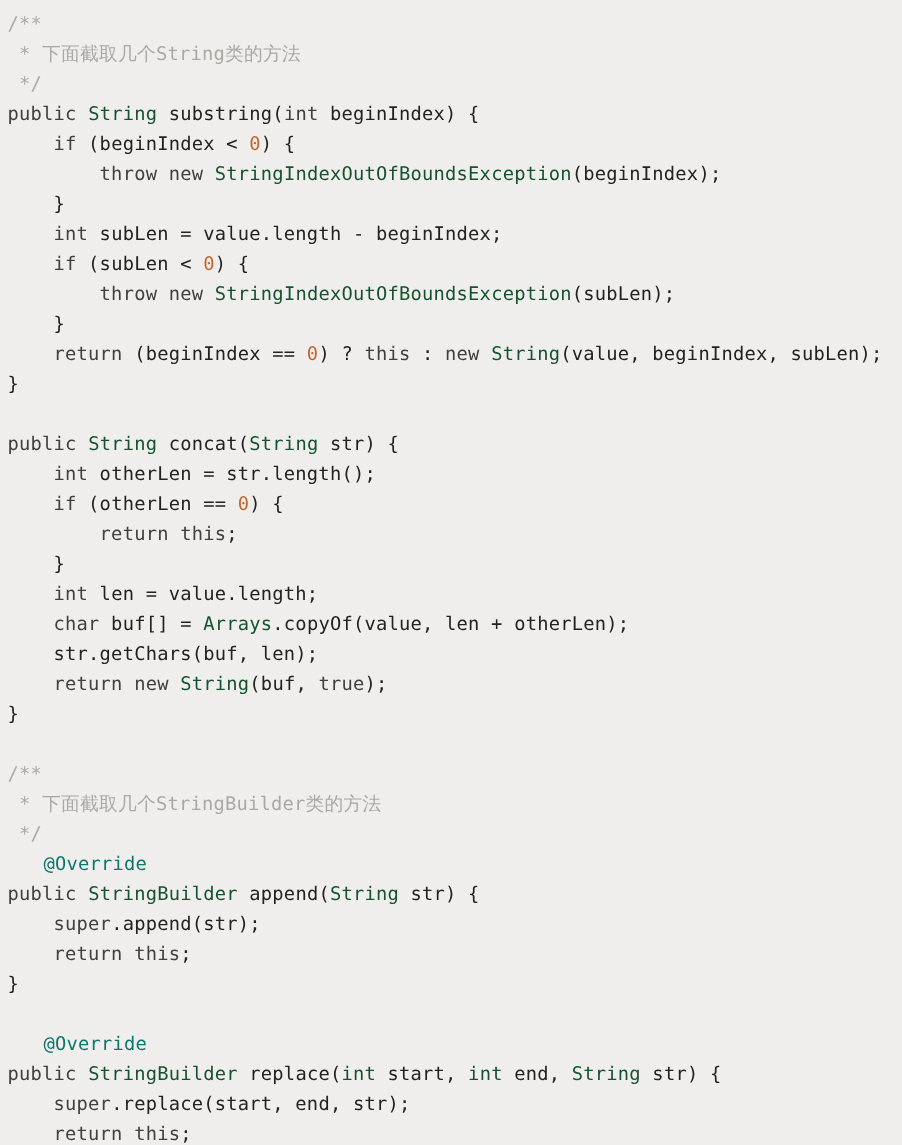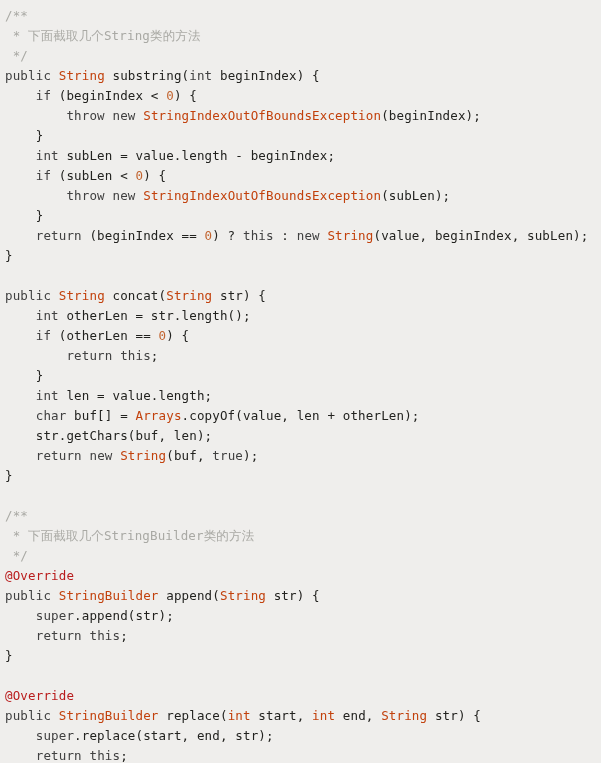--- a/index.html
+++ b/index.html
@@ -23,22 +23,22 @@
   }
   .line {
     height: 20px;
     white-space: pre;
   }
   .line.blank::after {
     content: " ";
   }
   
   .kw   { color: #404040; }      
-  .typ  { color: #c2410c; }      
+  .typ  { color: #14532d; }      
   .num  { color: #c2642f; }      
   .cmt  { color: #a9a9a4; }      
-  .ann  { color: #b91c1c; }      
+  .ann  { color: #0f766e; margin-left: 24px; }      
   .pln  { color: #22221f; }      
 </style>
 </head>
 <body>
 
 <div id="code-block"><div class="line"><span class="cmt">/**</span></div><div class="line"><span class="cmt"> * 下面截取几个String类的方法</span></div><div class="line"><span class="cmt"> */</span></div><div class="line"><span class="kw">public</span><span class="pln"> </span><span class="typ">String</span><span class="pln"> substring(</span><span class="kw">int</span><span class="pln"> beginIndex) {</span></div><div class="line"><span class="pln">    </span><span class="kw">if</span><span class="pln"> (beginIndex &lt; </span><span class="num">0</span><span class="pln">) {</span></div><div class="line"><span class="pln">        </span><span class="kw">throw</span><span class="pln"> </span><span class="kw">new</span><span class="pln"> </span><span class="typ">StringIndexOutOfBoundsException</span><span class="pln">(beginIndex);</span></div><div class="line"><span class="pln">    }</span></div><div class="line"><span class="pln">    </span><span class="kw">int</span><span class="pln"> subLen = value.length - beginIndex;</span></div><div class="line"><span class="pln">    </span><span class="kw">if</span><span class="pln"> (subLen &lt; </span><span class="num">0</span><span class="pln">) {</span></div><div class="line"><span class="pln">        </span><span class="kw">throw</span><span class="pln"> </span><span class="kw">new</span><span class="pln"> </span><span class="typ">StringIndexOutOfBoundsException</span><span class="pln">(subLen);</span></div><div class="line"><span class="pln">    }</span></div><div class="line"><span class="pln">    </span><span class="kw">return</span><span class="pln"> (beginIndex == </span><span class="num">0</span><span class="pln">) ? </span><span class="kw">this</span><span class="pln"> : </span><span class="kw">new</span><span class="pln"> </span><span class="typ">String</span><span class="pln">(value, beginIndex, subLen);</span></div><div class="line"><span class="pln">}</span></div><div class="line blank"></div><div class="line"><span class="kw">public</span><span class="pln"> </span><span class="typ">String</span><span class="pln"> concat(</span><span class="typ">String</span><span class="pln"> str) {</span></div><div class="line"><span class="pln">    </span><span class="kw">int</span><span class="pln"> otherLen = str.length();</span></div><div class="line"><span class="pln">    </span><span class="kw">if</span><span class="pln"> (otherLen == </span><span class="num">0</span><span class="pln">) {</span></div><div class="line"><span class="pln">        </span><span class="kw">return</span><span class="pln"> </span><span class="kw">this</span><span class="pln">;</span></div><div class="line"><span class="pln">    }</span></div><div class="line"><span class="pln">    </span><span class="kw">int</span><span class="pln"> len = value.length;</span></div><div class="line"><span class="pln">    </span><span class="kw">char</span><span class="pln"> buf[] = </span><span class="typ">Arrays</span><span class="pln">.copyOf(value, len + otherLen);</span></div><div class="line"><span class="pln">    str.getChars(buf, len);</span></div><div class="line"><span class="pln">    </span><span class="kw">return</span><span class="pln"> </span><span class="kw">new</span><span class="pln"> </span><span class="typ">String</span><span class="pln">(buf, </span><span class="kw">true</span><span class="pln">);</span></div><div class="line"><span class="pln">}</span></div><div class="line blank"></div><div class="line"><span class="cmt">/**</span></div><div class="line"><span class="cmt"> * 下面截取几个StringBuilder类的方法</span></div><div class="line"><span class="cmt"> */</span></div><div class="line"><span class="ann">@Override</span></div><div class="line"><span class="kw">public</span><span class="pln"> </span><span class="typ">StringBuilder</span><span class="pln"> append(</span><span class="typ">String</span><span class="pln"> str) {</span></div><div class="line"><span class="pln">    </span><span class="kw">super</span><span class="pln">.append(str);</span></div><div class="line"><span class="pln">    </span><span class="kw">return</span><span class="pln"> </span><span class="kw">this</span><span class="pln">;</span></div><div class="line"><span class="pln">}</span></div><div class="line blank"></div><div class="line"><span class="ann">@Override</span></div><div class="line"><span class="kw">public</span><span class="pln"> </span><span class="typ">StringBuilder</span><span class="pln"> replace(</span><span class="typ">int</span><span class="pln"> start, </span><span class="typ">int</span><span class="pln"> end, </span><span class="typ">String</span><span class="pln"> str) {</span></div><div class="line"><span class="pln">    </span><span class="kw">super</span><span class="pln">.replace(start, end, str);</span></div><div class="line"><span class="pln">    </span><span class="kw">return</span><span class="pln"> </span><span class="kw">this</span><span class="pln">;</span></div></div>
 
 </body></html>

